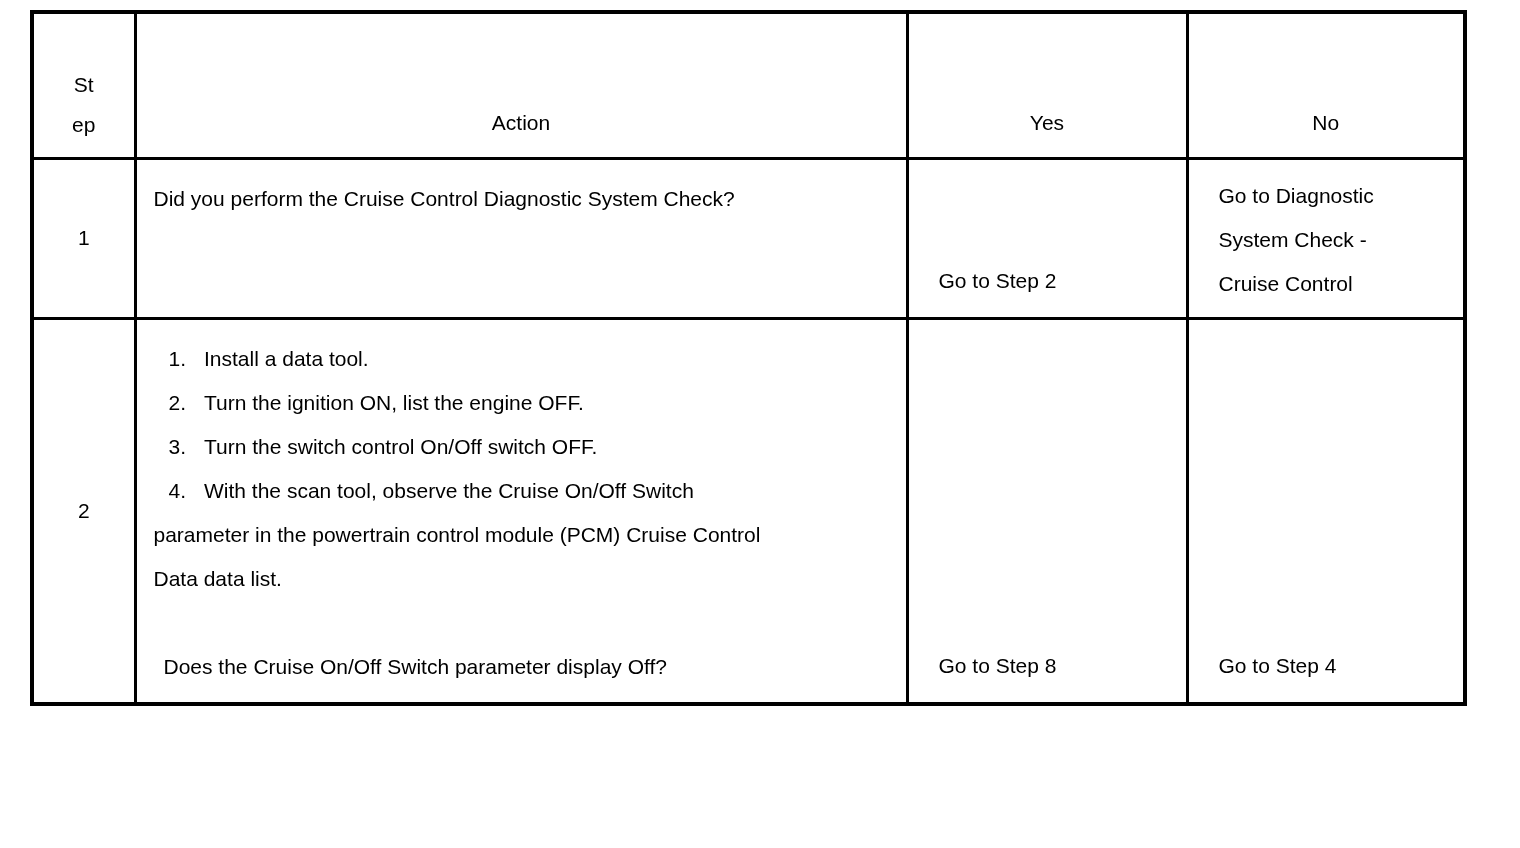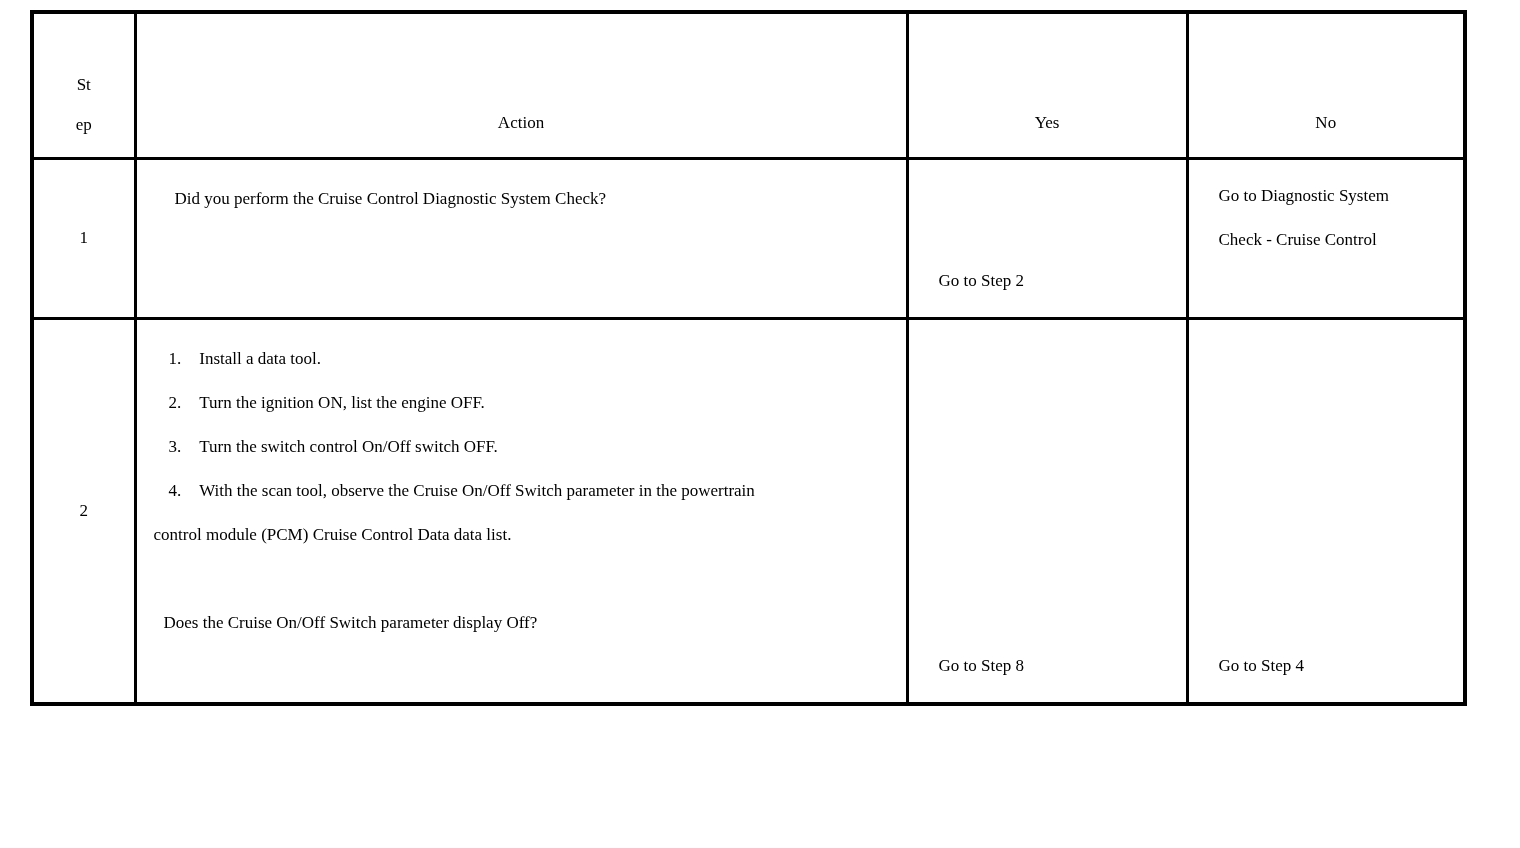--- a/index.html
+++ b/index.html
@@ -9,23 +9,22 @@
     width: 1520px;
     height: 848px;
     font-family: "Liberation Sans", sans-serif;
     color: #000000;
   }
   .diag-table {
     border-collapse: collapse;
     table-layout: fixed;
     margin: 10px 0 0 30px;
     width: 1433px;
-    font-size: 17px;
+    font-size: 21px;
     line-height: 44px;
-    font-family: Liberation Serif, serif;
   }
   .diag-table td, .diag-table th {
     border: 3px solid #000000;
     padding: 0;
     vertical-align: top;
     font-weight: normal;
     text-align: left;
     overflow: hidden;
   }
   .diag-table { border: 4px solid #000000; }
@@ -38,21 +37,21 @@
 
   
   tr.schem { height: 121px; }
   td.schem-cell { padding: 16px 120px 0 16px; vertical-align: top; }
 
   
   tr.row1 { height: 160px; }
   tr.row2 { height: 386px; }
   td.step-cell { vertical-align: middle; text-align: center; }
   td.action-cell { vertical-align: top; padding: 17px 20px 0 17px; }
-  .action-text { max-width: 630px; margin-left: 21px; }
+  .action-text { max-width: 630px; }
   td.result-bottom { vertical-align: bottom; text-align: left; padding: 0 30px 14px 30px; }
   td.result-top { vertical-align: top; text-align: left; padding: 14px 30px 0 30px; }
 
   
   .list { max-width: 625px; }
   .list-item .num { margin-left: 15px; margin-right: 18px; }
   .question { margin-top: 44px; padding-left: 10px; max-width: 625px; }
 </style>
 </head>
 <body>

